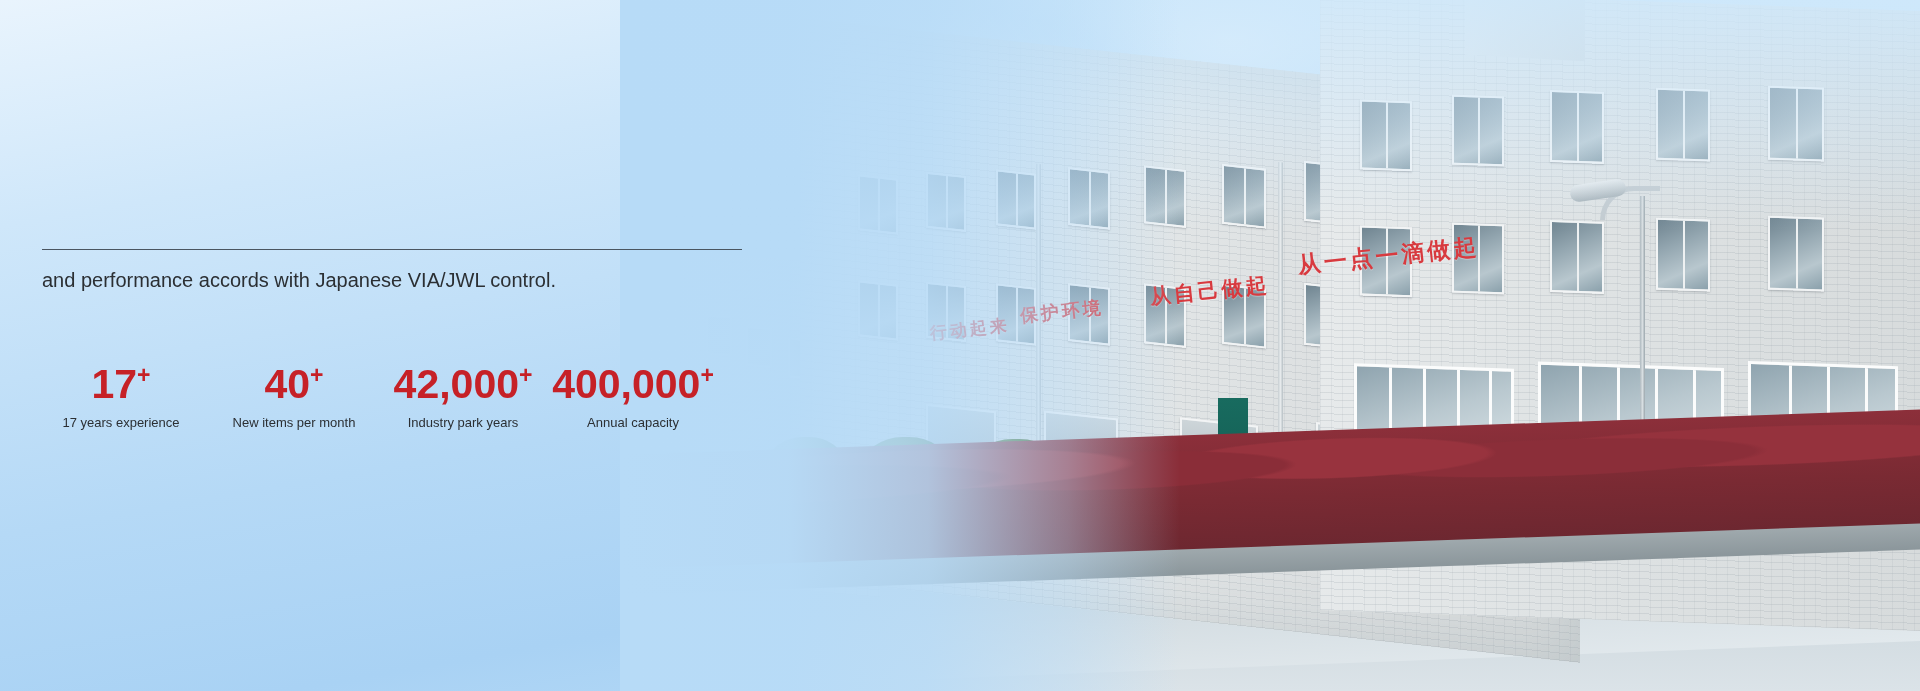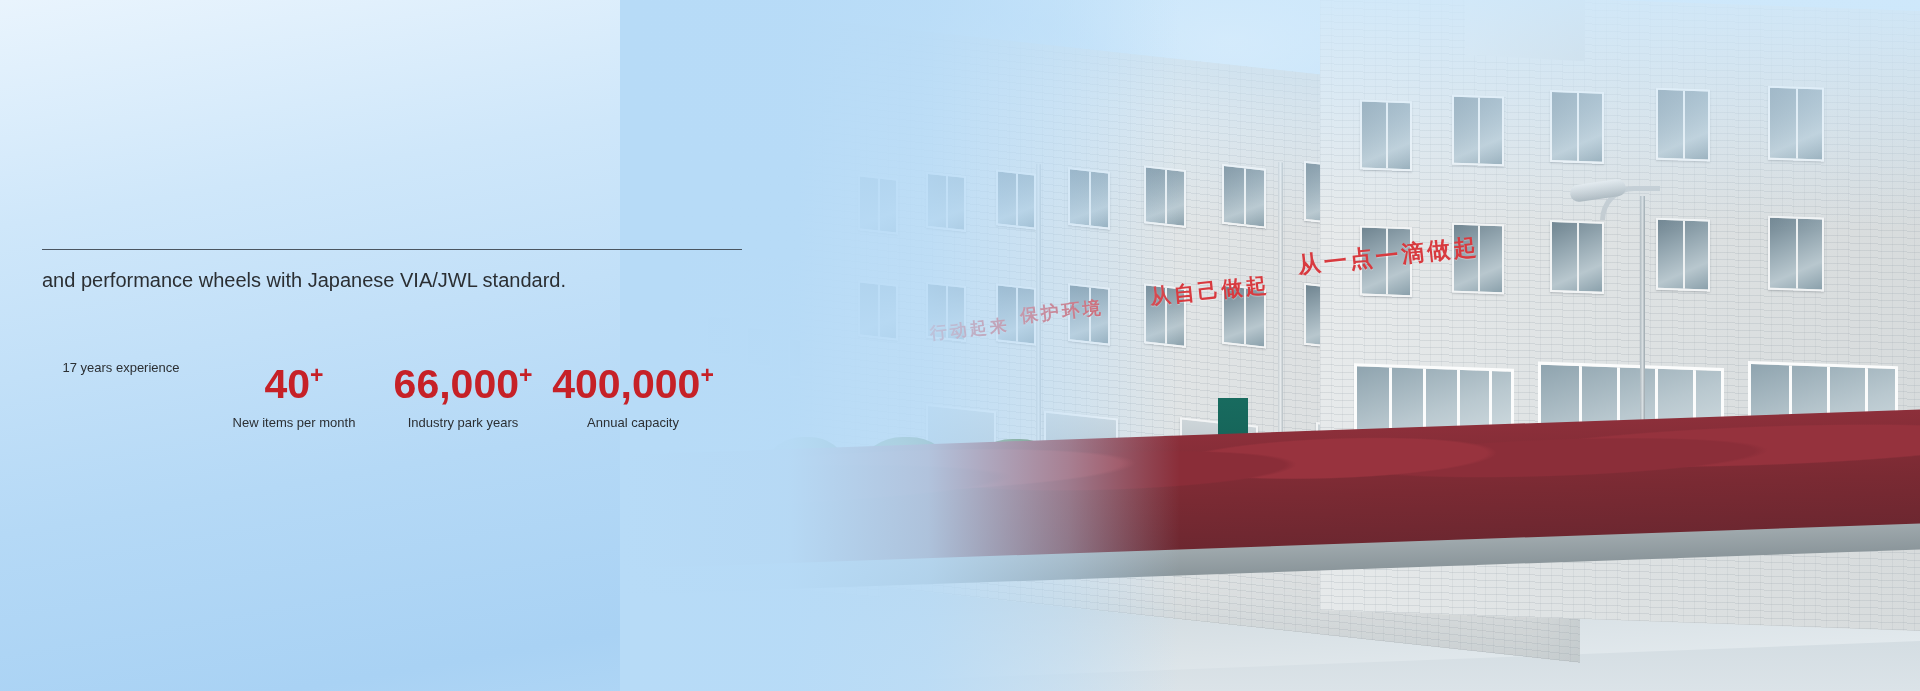--- a/index.html
+++ b/index.html
@@ -337,33 +337,34 @@
     <div class="fade-top"></div>
     <div class="fade"></div>
   </div>
 
   <div class="content">
 
 
     <div class="divider"></div>
 
     <div class="para">
-      <div>and performance wheels with Japanese VIA/JWL standard.</div>
+      <div>and performance accords with Japanese VIA/JWL control.</div>
     </div>
 
     <div class="stats">
       <div class="stat s0">
+        <div class="num"><span>17</span><sup>+</sup></div>
         <div class="lbl">17 years experience</div>
       </div>
       <div class="stat s1">
         <div class="num"><span>40</span><sup>+</sup></div>
         <div class="lbl">New items per month</div>
       </div>
       <div class="stat s2">
-        <div class="num"><span>66,000</span><sup>+</sup></div>
+        <div class="num"><span>42,000</span><sup>+</sup></div>
         <div class="lbl">Industry park years</div>
       </div>
       <div class="stat s3">
         <div class="num"><span>400,000</span><sup>+</sup></div>
         <div class="lbl">Annual capacity</div>
       </div>
     </div>
 
   </div>
 </div>

